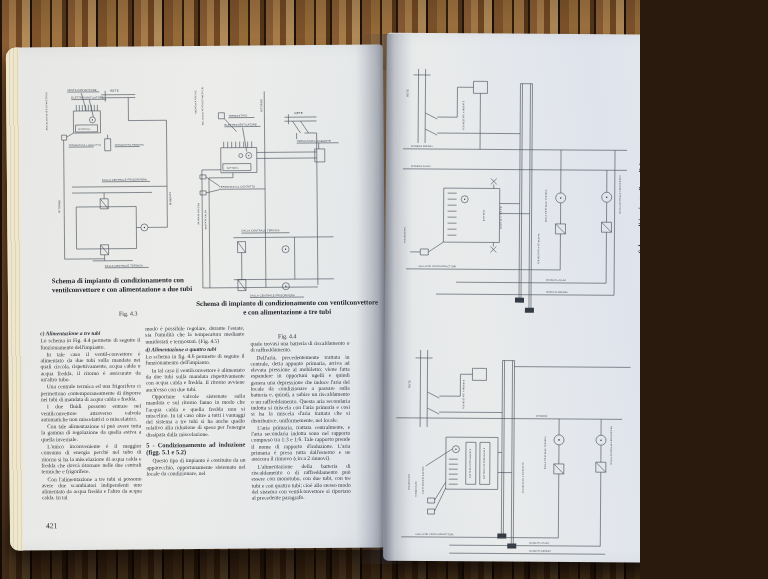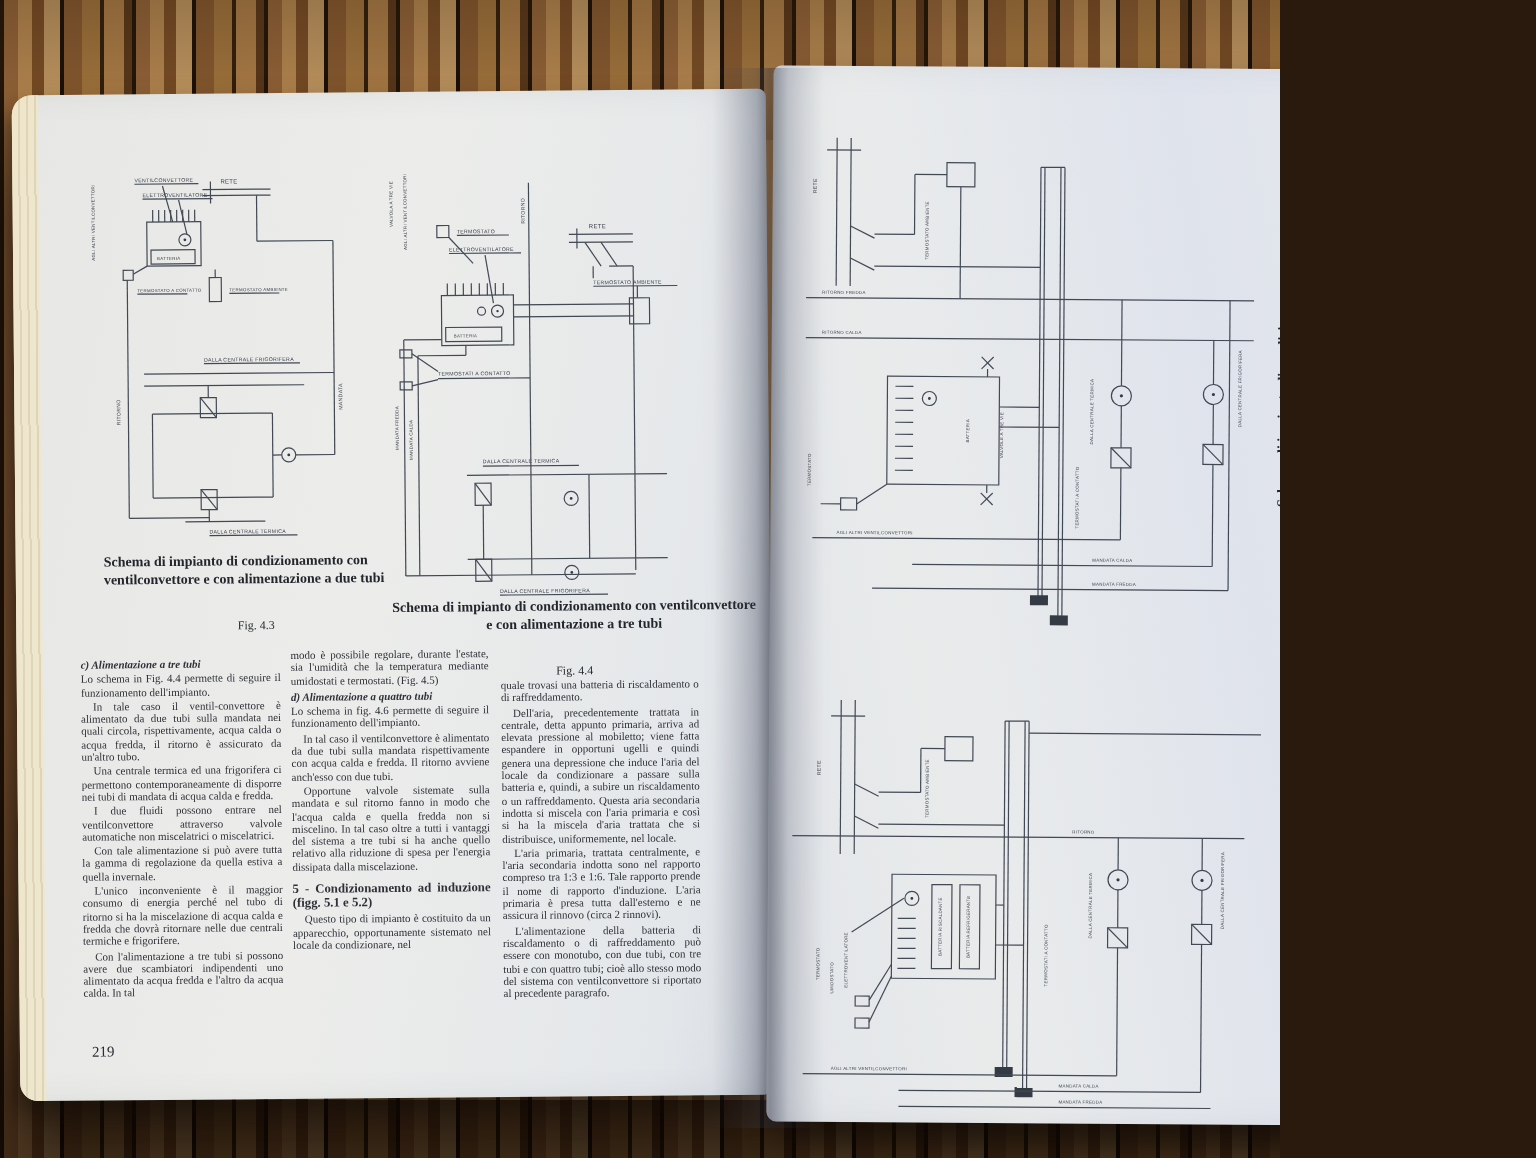--- a/index.html
+++ b/index.html
@@ -214,21 +214,21 @@
       <p>Opportune valvole sistemate sulla mandata e sul ritorno fanno in modo che l'acqua calda e quella fredda non si miscelino. In tal caso oltre a tutti i vantaggi del sistema a tre tubi si ha anche quello relativo alla riduzione di spesa per l'energia dissipata dalla miscelazione.</p>
       <p class="h-sec">5 - Condizionamento ad induzione (figg. 5.1 e 5.2)</p>
       <p>Questo tipo di impianto è costituito da un apparecchio, opportunamente sistemato nel locale da condizionare, nel</p>
     </div>
     <div class="col" style="left:242px;top:295px;width:99px">
       <p class="nofirst">quale trovasi una batteria di riscaldamento o di raffreddamento.</p>
       <p>Dell'aria, precedentemente trattata in centrale, detta appunto primaria, arriva ad elevata pressione al mobiletto; viene fatta espandere in opportuni ugelli e quindi genera una depressione che induce l'aria del locale da condizionare a passare sulla batteria e, quindi, a subire un riscaldamento o un raffreddamento. Questa aria secondaria indotta si miscela con l'aria primaria e così si ha la miscela d'aria trattata che si distribuisce, uniformemente, nel locale.</p>
       <p>L'aria primaria, trattata centralmente, e l'aria secondaria indotta sono nel rapporto compreso tra 1:3 e 1:6. Tale rapporto prende il nome di rapporto d'induzione. L'aria primaria è presa tutta dall'esterno e ne assicura il rinnovo (circa 2 rinnovi).</p>
       <p>L'alimentazione della batteria di riscaldamento o di raffreddamento può essere con monotubo, con due tubi, con tre tubi e con quattro tubi; cioè allo stesso modo del sistema con ventilconvettore si riportato al precedente paragrafo.</p>
     </div>
-    <div class="pagenum" style="left:36px;top:474px">219</div>
+    <div class="pagenum" style="left:36px;top:474px">421</div>
   </div>
 
   <div class="page page-right">
 
     <svg class="diag" style="left:11px;top:20px" width="235" height="265" viewBox="0 0 235 265">
       <line x1="21" y1="16" x2="21" y2="90"></line>
         <line x1="28" y1="16" x2="28" y2="90"></line>
         <line x1="16" y1="22" x2="33" y2="22"></line>
       <text text-anchor="middle" transform="rotate(-90 11 40)" x="11" y="40">RETE</text>
       <line x1="28" y1="60" x2="40" y2="66"></line>

